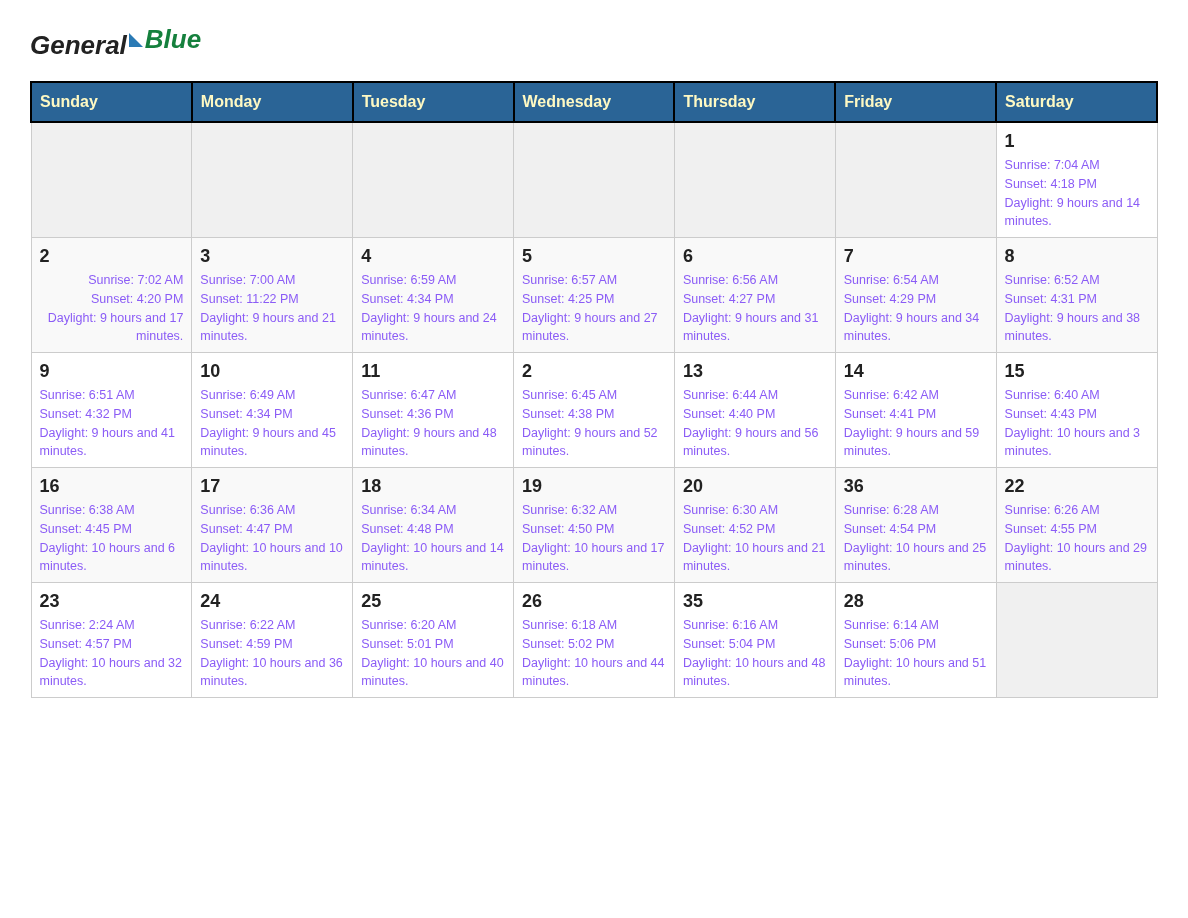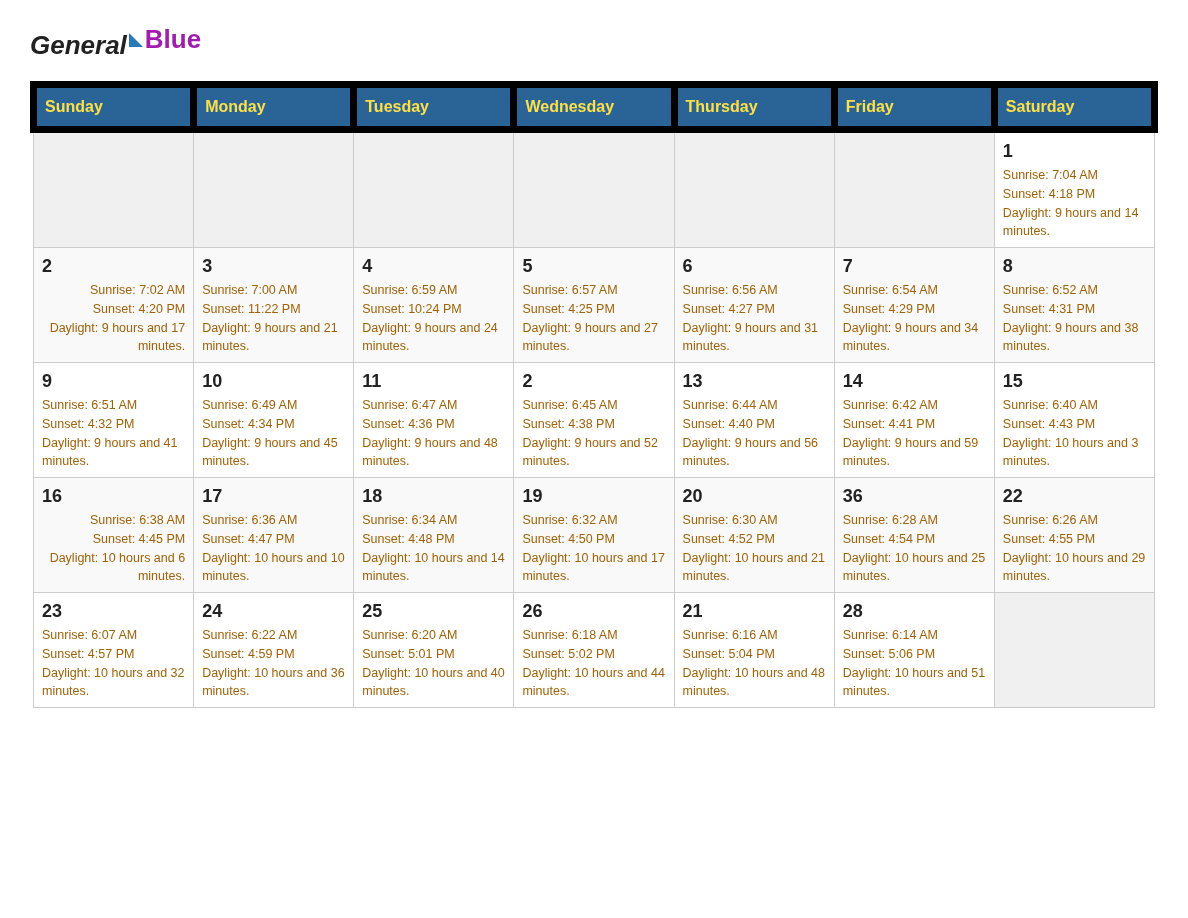--- a/index.html
+++ b/index.html
@@ -24,21 +24,22 @@
     }
     .logo-text-general {
       font-size: 26px;
       font-weight: bold;
       color: #222;
       font-style: italic;
     }
     .logo-text-blue {
       font-size: 26px;
       font-weight: bold;
-      color: #a21caf;
+      color: #15803d;
+      font-style: italic;
     }
     .title-area {
       text-align: right;
     }
     .month-title {
       font-size: 52px;
       font-weight: bold;
       color: #222;
       line-height: 1.1;
     }
@@ -46,26 +47,26 @@
       font-size: 22px;
       color: #444;
       margin-top: 4px;
     }
     .calendar {
       width: 100%;
       border-collapse: collapse;
     }
     .calendar thead th {
       background-color: #2a6496;
-      color: #fde047;
+      color: #fef9c3;
       padding: 10px 8px;
       font-size: 16px;
       font-weight: bold;
       text-align: left;
-      border: 7px solid #000000;
+      border: 2px solid #000000;
     }
     .calendar tbody td {
       vertical-align: top;
       padding: 8px 8px 6px 8px;
       border: 1px solid #ccc;
       width: 14.28%;
       min-height: 110px;
       font-size: 13px;
       color: #333;
       background: #fff;
@@ -75,21 +76,21 @@
     }
     .day-number {
       font-size: 18px;
       font-weight: bold;
       color: #222;
       margin-bottom: 4px;
       display: block;
     }
     .day-info {
       font-size: 12.5px;
-      color: #a16207;
+      color: #8b5cf6;
       line-height: 1.5;
     }
     .empty-cell {
       background: #f0f0f0 !important;
     }
     .top-border-row td {
       border-top: 2px solid #2a6496;
     }
   </style>
 </head>
@@ -143,21 +144,21 @@
         </td>
         <td>
           <span class="day-number">3</span>
           <div class="day-info" style="white-space: pre-line;">Sunrise: 7:00 AM
 Sunset: 11:22 PM
 Daylight: 9 hours and 21 minutes.</div>
         </td>
         <td>
           <span class="day-number">4</span>
           <div class="day-info" style="white-space: pre-line;">Sunrise: 6:59 AM
-Sunset: 10:24 PM
+Sunset: 4:34 PM
 Daylight: 9 hours and 24 minutes.</div>
         </td>
         <td>
           <span class="day-number">5</span>
           <div class="day-info" style="white-space: pre-line;">Sunrise: 6:57 AM
 Sunset: 4:25 PM
 Daylight: 9 hours and 27 minutes.</div>
         </td>
         <td>
           <span class="day-number">6</span>
@@ -218,21 +219,21 @@
         <td>
           <span class="day-number">15</span>
           <div class="day-info" style="white-space: pre-line;">Sunrise: 6:40 AM
 Sunset: 4:43 PM
 Daylight: 10 hours and 3 minutes.</div>
         </td>
       </tr>
       <tr class="top-border-row">
         <td>
           <span class="day-number">16</span>
-          <div class="day-info" style="white-space: pre-line; text-align: right;">Sunrise: 6:38 AM
+          <div class="day-info" style="white-space: pre-line;">Sunrise: 6:38 AM
 Sunset: 4:45 PM
 Daylight: 10 hours and 6 minutes.</div>
         </td>
         <td>
           <span class="day-number">17</span>
           <div class="day-info" style="white-space: pre-line;">Sunrise: 6:36 AM
 Sunset: 4:47 PM
 Daylight: 10 hours and 10 minutes.</div>
         </td>
         <td>
@@ -262,21 +263,21 @@
         <td>
           <span class="day-number">22</span>
           <div class="day-info" style="white-space: pre-line;">Sunrise: 6:26 AM
 Sunset: 4:55 PM
 Daylight: 10 hours and 29 minutes.</div>
         </td>
       </tr>
       <tr class="top-border-row">
         <td>
           <span class="day-number">23</span>
-          <div class="day-info" style="white-space: pre-line;">Sunrise: 6:07 AM
+          <div class="day-info" style="white-space: pre-line;">Sunrise: 2:24 AM
 Sunset: 4:57 PM
 Daylight: 10 hours and 32 minutes.</div>
         </td>
         <td>
           <span class="day-number">24</span>
           <div class="day-info" style="white-space: pre-line;">Sunrise: 6:22 AM
 Sunset: 4:59 PM
 Daylight: 10 hours and 36 minutes.</div>
         </td>
         <td>
@@ -285,21 +286,21 @@
 Sunset: 5:01 PM
 Daylight: 10 hours and 40 minutes.</div>
         </td>
         <td>
           <span class="day-number">26</span>
           <div class="day-info" style="white-space: pre-line;">Sunrise: 6:18 AM
 Sunset: 5:02 PM
 Daylight: 10 hours and 44 minutes.</div>
         </td>
         <td>
-          <span class="day-number">21</span>
+          <span class="day-number">35</span>
           <div class="day-info" style="white-space: pre-line;">Sunrise: 6:16 AM
 Sunset: 5:04 PM
 Daylight: 10 hours and 48 minutes.</div>
         </td>
         <td>
           <span class="day-number">28</span>
           <div class="day-info" style="white-space: pre-line;">Sunrise: 6:14 AM
 Sunset: 5:06 PM
 Daylight: 10 hours and 51 minutes.</div>
         </td>

